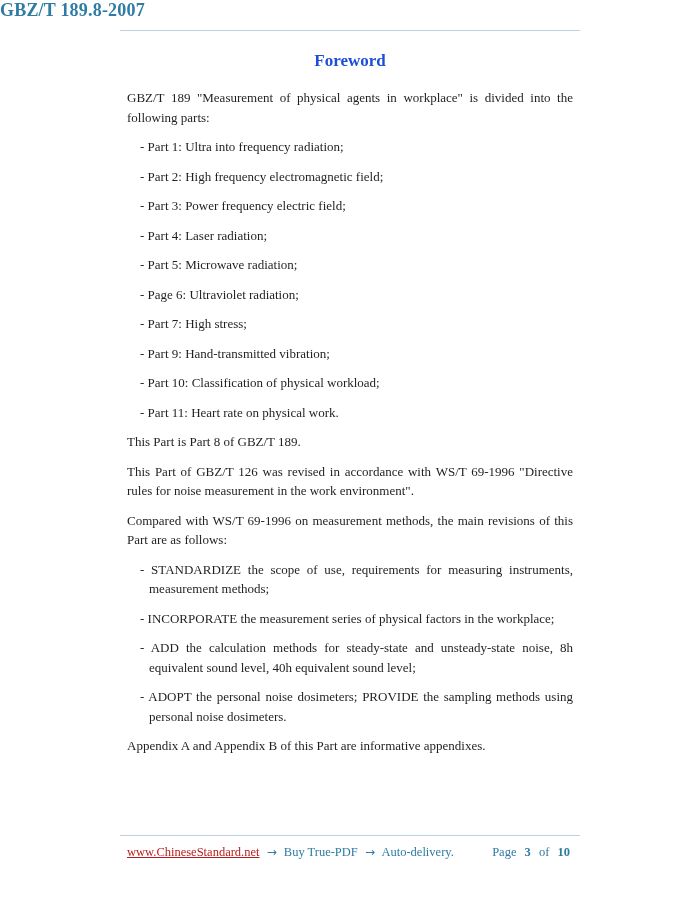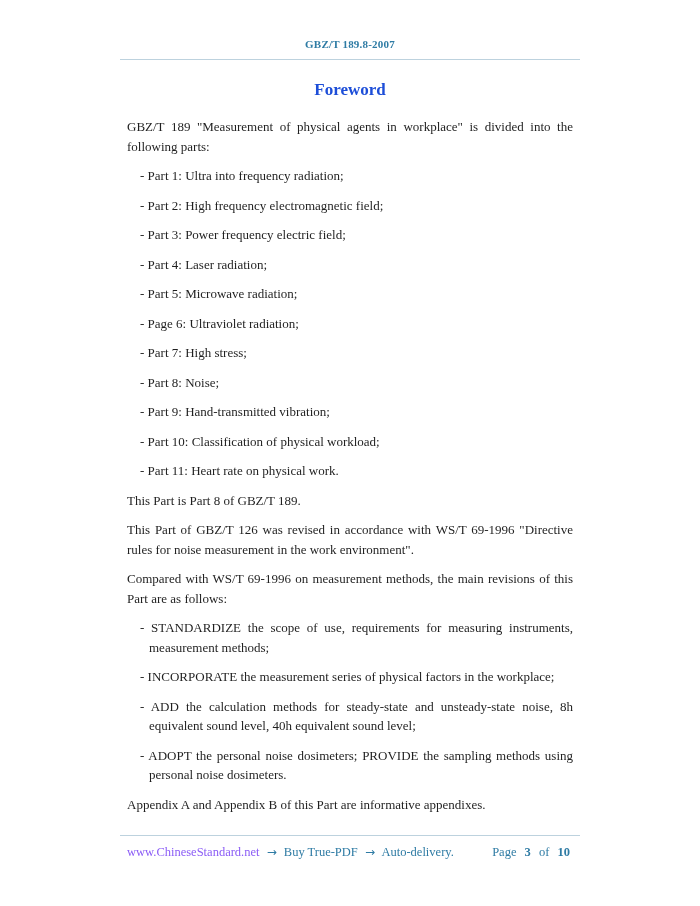--- a/index.html
+++ b/index.html
@@ -10,23 +10,22 @@
   .page {
     position: relative;
     width: 700px;
     height: 906px;
     background: #ffffff;
     font-family: "Liberation Serif", "DejaVu Serif", serif;
     color: #1f1f1f;
     overflow: hidden;
   }
   .doc-number {
-    padding-top: 38px;
-    text-align: center;
-    font-size: 11px;
+    text-align: left;
+    font-size: 18px;
     font-weight: bold;
     color: #2e7ba4;
     letter-spacing: 0.2px;
   }
   .rule {
     width: 460px;
     height: 1px;
     background: #bdd2de;
     margin: 0 auto;
   }
@@ -69,21 +68,22 @@
     width: 446px;
     display: flex;
     justify-content: space-between;
     align-items: baseline;
     font-size: 12.5px;
     color: #2e7ba4;
   }
   .footer-left { white-space: nowrap; }
   .footer-left .seg { margin-right: 4px; }
   .site-link {
-    color: #8b5cf6;
+    color: #b91c1c;
+    text-decoration: underline;
     cursor: pointer;
   }
   .arrow { font-family: "DejaVu Sans", sans-serif; font-size: 12px; }
   .page-indicator { white-space: nowrap; }
   .page-indicator .num { font-weight: bold; margin: 0 3px; }
   .page-indicator .lbl { margin: 0 2px; }
 </style>
 </head>
 <body>
 
@@ -100,21 +100,20 @@
     <p class="para">GBZ/T 189 "Measurement of physical agents in workplace" is divided into the following parts:</p>
 
     <div>
         <div class="list-item">- Part 1: Ultra into frequency radiation;</div>
         <div class="list-item">- Part 2: High frequency electromagnetic field;</div>
         <div class="list-item">- Part 3: Power frequency electric field;</div>
         <div class="list-item">- Part 4: Laser radiation;</div>
         <div class="list-item">- Part 5: Microwave radiation;</div>
         <div class="list-item">- Page 6: Ultraviolet radiation;</div>
         <div class="list-item">- Part 7: High stress;</div>
-        <div class="list-item">- Part 8: Noise;</div>
         <div class="list-item">- Part 9: Hand-transmitted vibration;</div>
         <div class="list-item">- Part 10: Classification of physical workload;</div>
         <div class="list-item">- Part 11: Heart rate on physical work.</div>
       </div>
 
     <p class="para">This Part is Part 8 of GBZ/T 189.</p>
 
     <p class="para">This Part of GBZ/T 126 was revised in accordance with WS/T 69-1996 "Directive rules for noise measurement in the work environment".</p>
 
     <p class="para">Compared with WS/T 69-1996 on measurement methods, the main revisions of this Part are as follows:</p>

